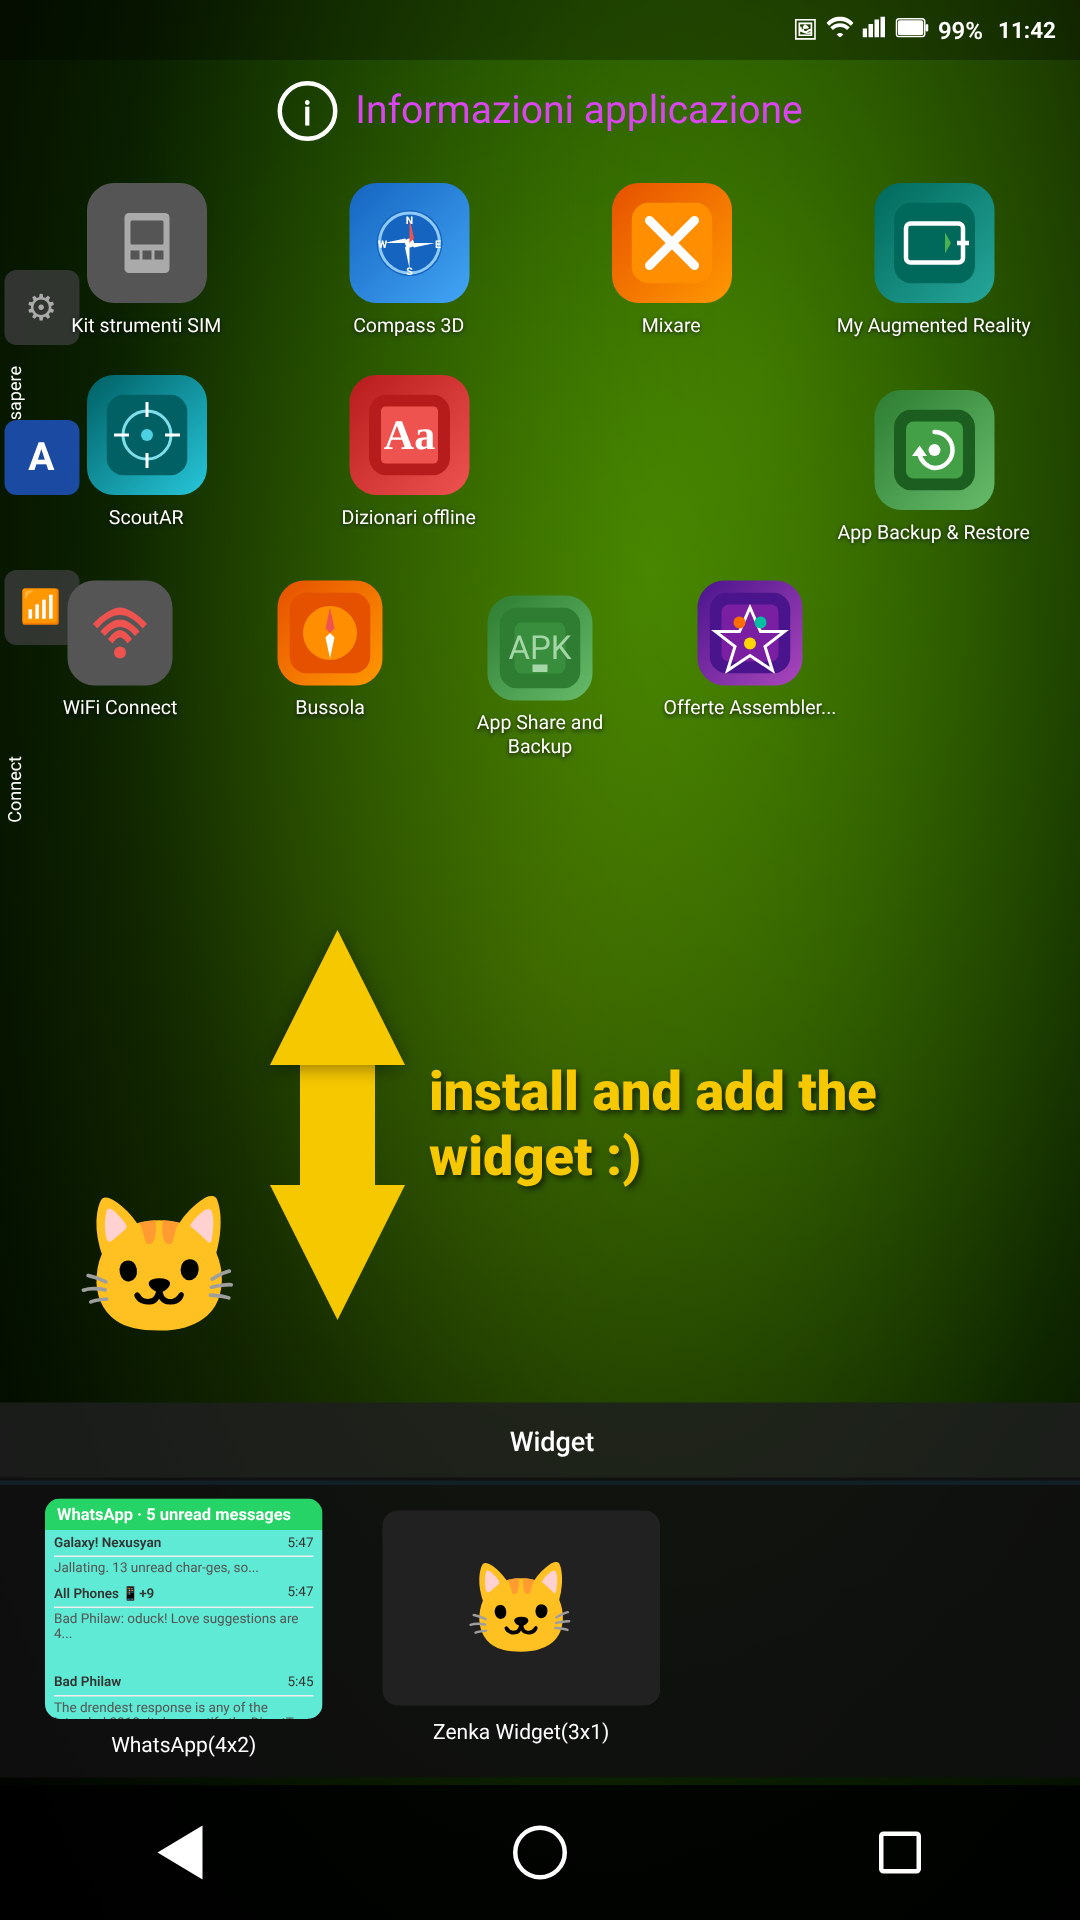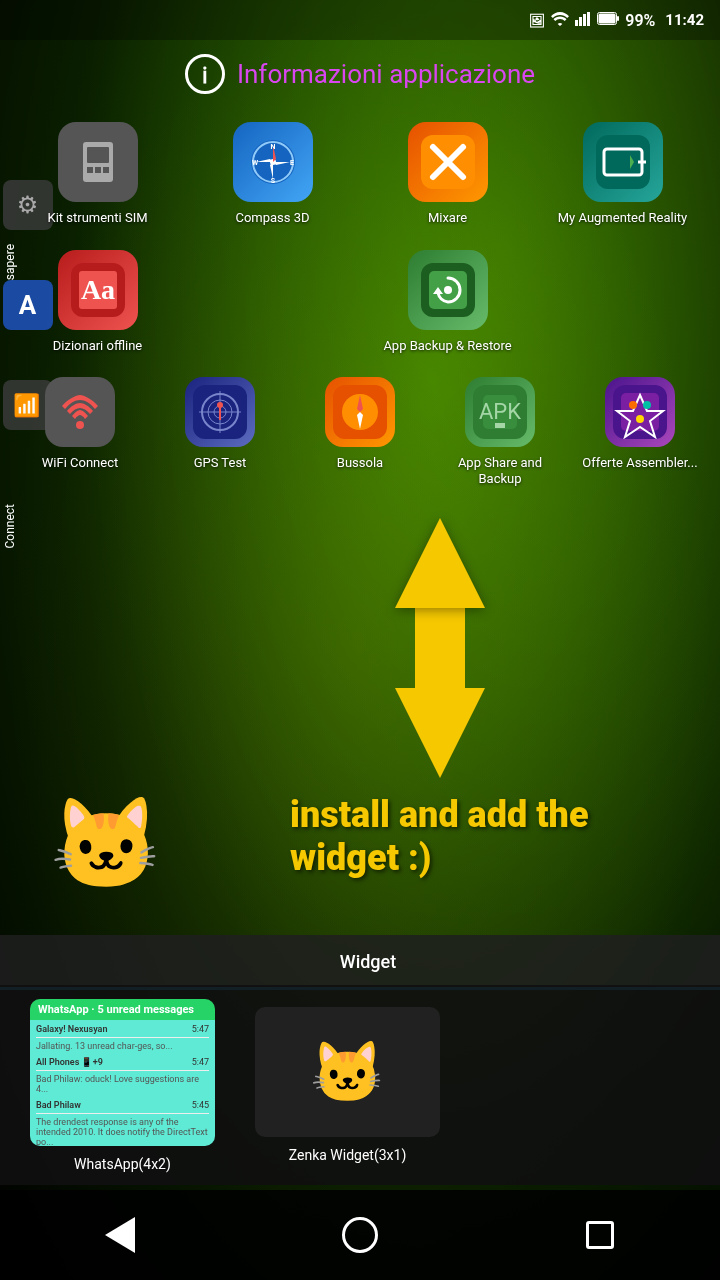--- a/index.html
+++ b/index.html
@@ -300,21 +300,21 @@
       border: 3px solid #fff;
       border-radius: 3px;
     }
 
     
     .icon-gray { background: #555; }
     .icon-blue { background: linear-gradient(135deg, #1565C0, #42A5F5); }
     .icon-orange { background: linear-gradient(135deg, #E65100, #FF9800); }
     .icon-teal { background: linear-gradient(135deg, #00695C, #26A69A); }
     .icon-red { background: linear-gradient(135deg, #B71C1C, #EF5350); }
-    .icon-green { background: linear-gradient(135deg, #2E7D32, #66BB6A); }
+    .icon-green { background: linear-gradient(135deg, #2E7D32, #66BB6A); margin-top: 10px; }
     .icon-purple { background: linear-gradient(135deg, #4A148C, #AB47BC); }
     .icon-cyan { background: linear-gradient(135deg, #006064, #26C6DA); }
     .icon-indigo { background: linear-gradient(135deg, #1A237E, #5C6BC0); }
 
     
     .left-strip-gear {
       width: 50px;
       height: 50px;
       background: rgba(60,60,60,0.8);
       border-radius: 8px;
@@ -460,20 +460,34 @@
         <polygon points="38,27 34,20 34,34" fill="#4CAF50"></polygon>
         <line x1="42" y1="27" x2="50" y2="27" stroke="#fff" stroke-width="3"></line>
       </svg>
     </div>
     <div class="app-label">My Augmented Reality</div>
   </div>
 </div>
 
 <div class="app-grid">
 
+  <div class="app-item">
+    <div class="app-icon icon-cyan">
+      <svg width="54" height="54" viewBox="0 0 54 54">
+        <rect width="54" height="54" rx="12" fill="#006064"></rect>
+        <circle cx="27" cy="27" r="16" fill="none" stroke="#80DEEA" stroke-width="2"></circle>
+        <line x1="27" y1="5" x2="27" y2="15" stroke="#fff" stroke-width="2"></line>
+        <line x1="27" y1="39" x2="27" y2="49" stroke="#fff" stroke-width="2"></line>
+        <line x1="5" y1="27" x2="15" y2="27" stroke="#fff" stroke-width="2"></line>
+        <line x1="39" y1="27" x2="49" y2="27" stroke="#fff" stroke-width="2"></line>
+        <circle cx="27" cy="27" r="4" fill="#4DD0E1"></circle>
+      </svg>
+    </div>
+    <div class="app-label">ScoutAR</div>
+  </div>
 
   <div class="app-item">
     <div class="app-icon icon-red">
       <svg width="54" height="54" viewBox="0 0 54 54">
         <rect width="54" height="54" rx="12" fill="#B71C1C"></rect>
         <rect x="8" y="8" width="38" height="38" rx="3" fill="#EF5350"></rect>
         <text x="27" y="36" text-anchor="middle" font-family="serif" font-size="28" font-weight="bold" fill="#fff">Aa</text>
       </svg>
     </div>
     <div class="app-label">Dizionari offline</div>
@@ -503,35 +517,20 @@
       <svg width="44" height="44" viewBox="0 0 44 44">
         <path d="M4 16 C10 9 18 5 22 5 C26 5 34 9 40 16 L37 19 C32 13 27 10 22 10 C17 10 12 13 7 19 Z" fill="#EF5350"></path>
         <path d="M9 21 C13 16 18 13 22 13 C26 13 31 16 35 21 L32 24 C29 20 25 18 22 18 C19 18 15 20 12 24 Z" fill="#EF5350"></path>
         <path d="M14 26 C17 22 20 20 22 20 C24 20 27 22 30 26 L27 29 C25 26 23 25 22 25 C21 25 19 26 17 29 Z" fill="#EF5350"></path>
         <circle cx="22" cy="35" r="4" fill="#EF5350"></circle>
       </svg>
     </div>
     <div class="app-label">WiFi Connect</div>
   </div>
 
-  <div class="app-item">
-    <div class="app-icon icon-indigo" style="width:70px;height:70px;">
-      <svg width="54" height="54" viewBox="0 0 54 54">
-        <rect width="54" height="54" rx="12" fill="#1A237E"></rect>
-        <circle cx="27" cy="27" r="18" fill="none" stroke="#7986CB" stroke-width="2"></circle>
-        <circle cx="27" cy="27" r="12" fill="none" stroke="#7986CB" stroke-width="1"></circle>
-        <circle cx="27" cy="27" r="6" fill="none" stroke="#7986CB" stroke-width="1"></circle>
-        <line x1="27" y1="6" x2="27" y2="48" stroke="#7986CB" stroke-width="1"></line>
-        <line x1="6" y1="27" x2="48" y2="27" stroke="#7986CB" stroke-width="1"></line>
-        <circle cx="27" cy="20" r="3" fill="#EF5350"></circle>
-        <line x1="27" y1="20" x2="27" y2="35" stroke="#EF5350" stroke-width="2"></line>
-      </svg>
-    </div>
-    <div class="app-label">GPS Test</div>
-  </div>
 
   <div class="app-item">
     <div class="app-icon icon-orange" style="width:70px;height:70px;">
       <svg width="54" height="54" viewBox="0 0 54 54">
         <rect width="54" height="54" rx="12" fill="#E65100"></rect>
         <circle cx="27" cy="27" r="18" fill="#FF8F00"></circle>
         <polygon points="27,10 30,24 27,27 24,24" fill="#EF5350"></polygon>
         <polygon points="27,44 24,30 27,27 30,30" fill="#fff"></polygon>
       </svg>
     </div>
@@ -558,21 +557,21 @@
         <polygon points="27,10 34,26 50,26 37,36 42,52 27,42 12,52 17,36 4,26 20,26" fill="none" stroke="#fff" stroke-width="2"></polygon>
         <circle cx="20" cy="20" r="4" fill="#FF6D00"></circle>
         <circle cx="34" cy="20" r="4" fill="#00BFA5"></circle>
         <circle cx="27" cy="34" r="4" fill="#FFD600"></circle>
       </svg>
     </div>
     <div class="app-label">Offerte Assembler...</div>
   </div>
 </div>
 
-<div style="position:absolute;z-index:15;bottom:400px;left:180px;right:20px;display:flex;align-items:center;gap:16px;flex-direction:column;">
+<div style="position:absolute;z-index:15;bottom:400px;left:180px;right:20px;display:flex;align-items:center;gap:16px;">
   <div class="arrow-container">
     <div class="arrow-up"></div>
     <div class="arrow-shaft"></div>
     <div class="arrow-down"></div>
   </div>
   <div class="instruction-text">install and add the widget :)</div>
 </div>
 
 <div style="position:absolute;z-index:6;bottom:390px;left:50px;font-size:90px;line-height:1;">🐱</div>
 
@@ -590,21 +589,21 @@
       <div class="whatsapp-preview-msg">
         <div class="msg-row">
           <span style="font-weight:600;">Galaxy! Nexusyan</span>
           <span>5:47</span>
         </div>
         <div style="font-size:9px;color:#555;margin-bottom:3px;">Jallating. 13 unread char-ges, so...</div>
         <div class="msg-row">
           <span style="font-weight:600;">All Phones 📱+9</span>
           <span>5:47</span>
         </div>
-        <div style="font-size:9px;color:#555;margin-bottom:3px;">Bad Philaw: oduck! Love suggestions are 4...</div>
+        <div style="font-size:9px;color:#555;margin-bottom:19px;">Bad Philaw: oduck! Love suggestions are 4...</div>
         <div class="msg-row">
           <span style="font-weight:600;">Bad Philaw</span>
           <span>5:45</span>
         </div>
         <div style="font-size:9px;color:#555;">The drendest response is any of the intended 2010. It does notify the DirectText po...</div>
       </div>
     </div>
     <div class="widget-label">WhatsApp(4x2)</div>
   </div>
 

